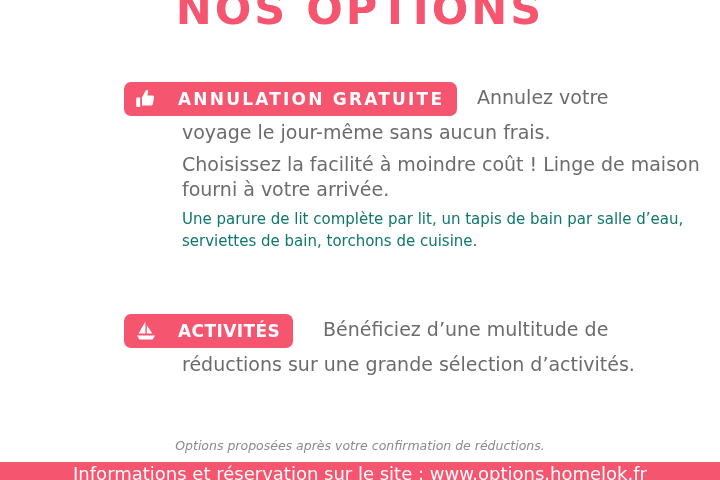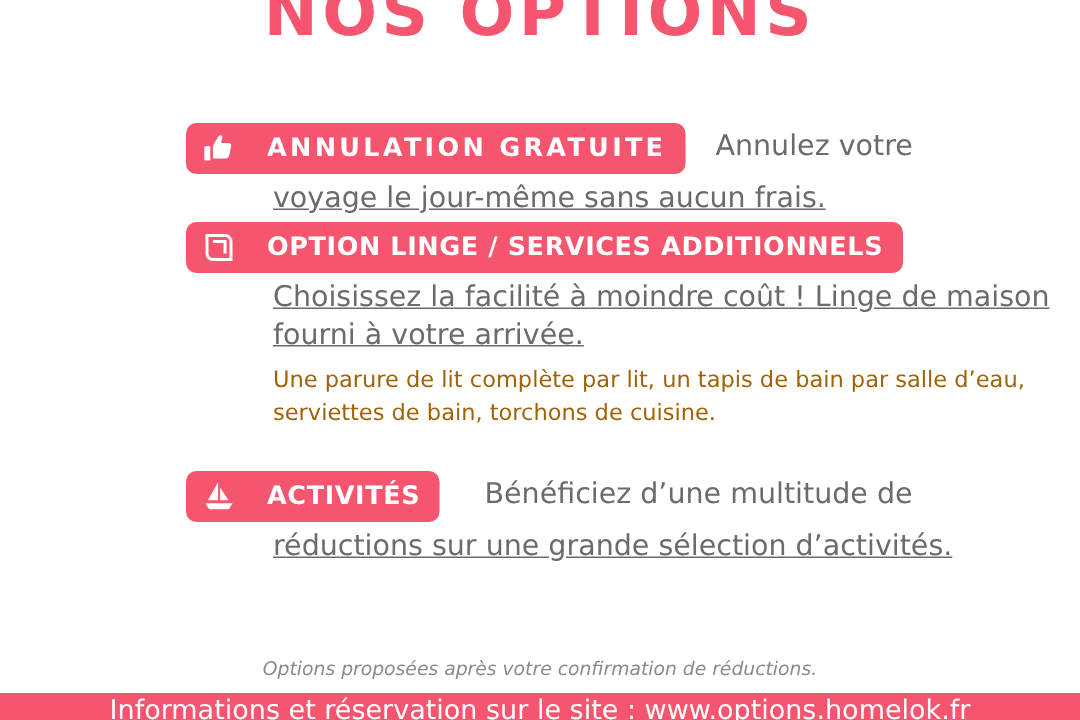--- a/index.html
+++ b/index.html
@@ -95,26 +95,26 @@
   .inline-1 { left: 477px; }
   .inline-3 { left: 323px; }
 
   .body-text {
     margin: 0;
     padding: 0 20px 0 182px;
     color: #6b6b6b;
     font-size: 19px;
     line-height: 25px;
   }
-  .body-text.tight { margin-top: 4px; text-decoration: underline; }
+  .body-text.tight { margin-top: 4px; }
 
   .sub-text {
     margin: 0;
     padding: 0 20px 0 182px;
-    color: #a16207;
+    color: #0f766e;
     font-size: 15px;
     line-height: 22px;
     margin-top: 6px;
   }
 
   
   .footnote {
     position: absolute;
     top: 438px;
     left: 0;
@@ -159,29 +159,20 @@
           <path d="M8 10.2l3.6-6.4c0.4-0.8 1.6-0.9 2.2-0.3 0.4 0.4 0.5 0.9 0.4 1.4l-0.8 3.5h5.1c1 0 1.8 0.9 1.6 1.9l-1.3 6.6c-0.2 1-1 1.7-2 1.7H8z" fill="#ffffff"></path>
         </svg>
       </div>
       <div class="pill wide-1">ANNULATION  GRATUITE</div>
       <div class="inline-first inline-1">Annulez votre</div>
     </div>
     <p class="body-text tight">voyage le jour-même sans aucun frais.</p>
   </div>
 
   <div class="block block-2">
-    <div class="headrow">
-      <div class="icon-badge">
-        <svg width="24" height="24" viewBox="0 0 24 24" aria-hidden="true">
-          <path d="M4 4h12c2.2 0 4 1.8 4 4v12H8c-2.2 0-4-1.8-4-4V4z" fill="none" stroke="#ffffff" stroke-width="2"></path>
-          <path d="M8 8h8v8" fill="none" stroke="#ffffff" stroke-width="2"></path>
-        </svg>
-      </div>
-      <div class="pill">OPTION LINGE / SERVICES ADDITIONNELS</div>
-    </div>
     <p class="body-text tight">Choisissez la facilité à moindre coût ! Linge de maison fourni à votre arrivée.</p>
     <p class="sub-text">Une parure de lit complète par lit, un tapis de bain par salle d’eau, serviettes de bain, torchons de cuisine.</p>
   </div>
 
   <div class="block block-3">
     <div class="headrow">
       <div class="icon-badge">
         <svg width="24" height="24" viewBox="0 0 24 24" aria-hidden="true">
           <path d="M11.4 2.5v12H4.6z" fill="#ffffff"></path>
           <path d="M12.8 6.2v8.3h5.6z" fill="#ffffff"></path>

